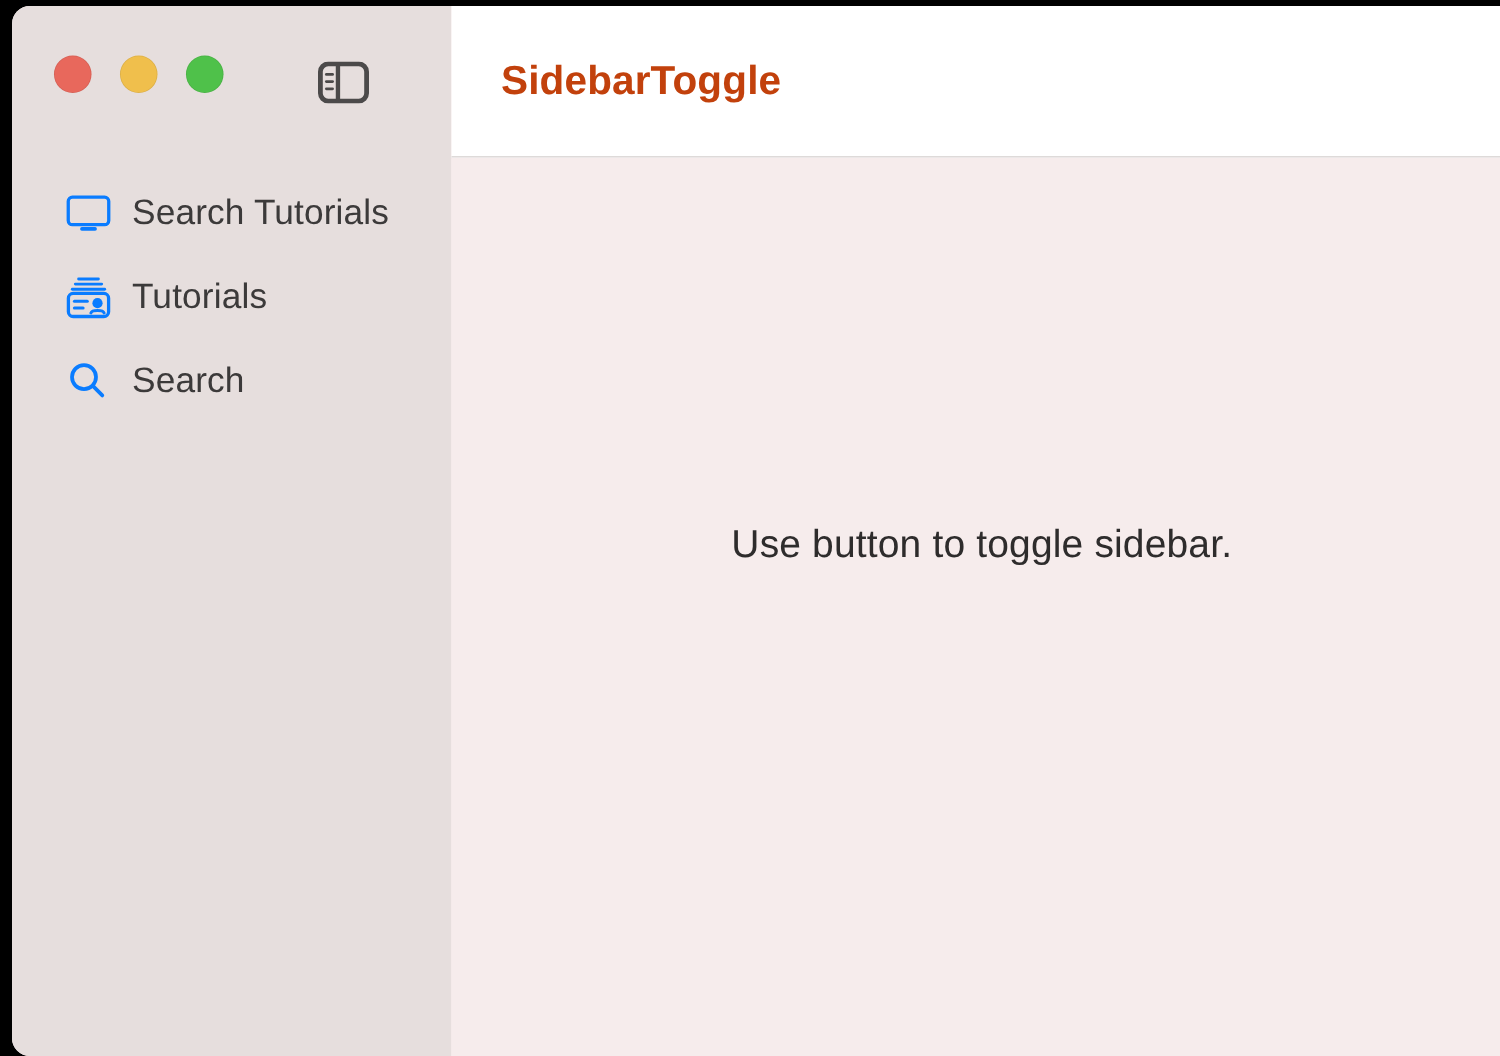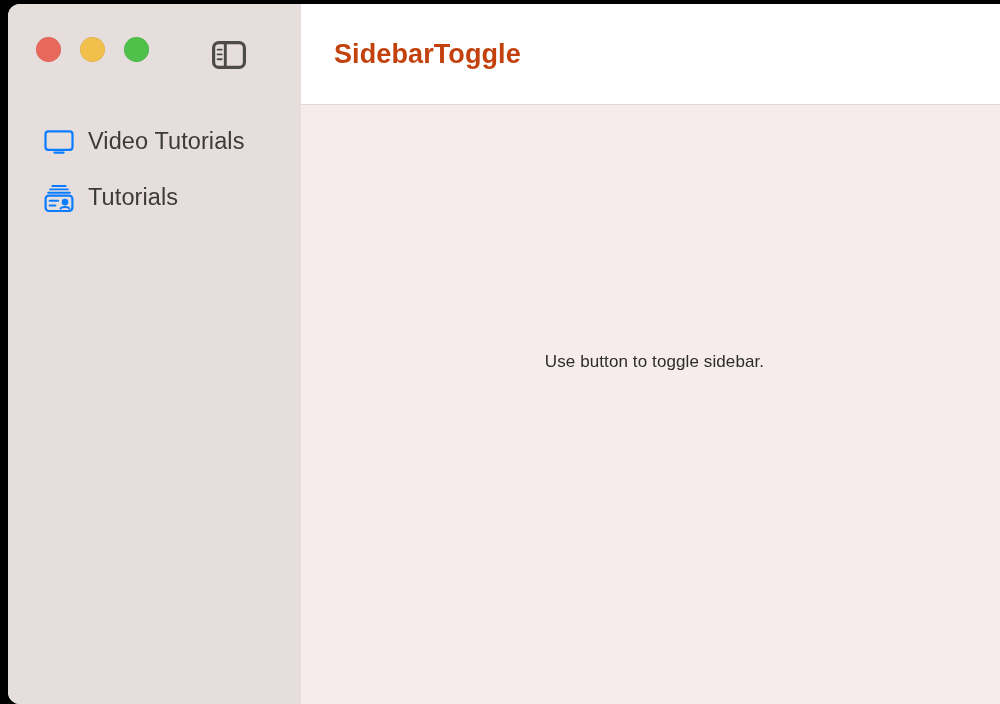--- a/index.html
+++ b/index.html
@@ -137,21 +137,21 @@
     left: 0;
     top: 102px;
     right: 0;
     bottom: 0;
     background: #f6ecec;
     display: flex;
     align-items: center;
     justify-content: center;
   }
   #content-message {
-    font-size: 17px;
+    font-size: 26px;
     color: #2e2c2c;
     margin-top: -86px;
     white-space: nowrap;
     letter-spacing: 0.1px;
     text-align: right;
   }
 </style>
 </head>
 <body>
 
@@ -181,39 +181,48 @@
 
 
 
       <li class="sidebar-item">
         <span class="sidebar-item-icon">
           <svg width="30" height="26" viewBox="0 0 30 26" fill="none">
             <rect x="1.5" y="2.4" width="27" height="18.4" rx="2.8" ry="2.8" stroke="#0a7cff" stroke-width="2.2" fill="none"></rect>
             <line x1="10.6" y1="23.6" x2="19.4" y2="23.6" stroke="#0a7cff" stroke-width="2.4" stroke-linecap="round"></line>
           </svg>
         </span>
-        <span class="sidebar-item-label">Video Tutorials</span>
+        <span class="sidebar-item-label">Search Tutorials</span>
       </li>
 
       <li class="sidebar-item">
         <span class="sidebar-item-icon">
           <svg width="30" height="30" viewBox="0 0 30 30" fill="none">
             <line x1="8.4" y1="3.0" x2="21.6" y2="3.0" stroke="#0a7cff" stroke-width="1.9" stroke-linecap="round"></line>
             <line x1="6.2" y1="6.4" x2="23.8" y2="6.4" stroke="#0a7cff" stroke-width="1.9" stroke-linecap="round"></line>
             <line x1="4.2" y1="9.8" x2="25.8" y2="9.8" stroke="#0a7cff" stroke-width="1.9" stroke-linecap="round"></line>
             <rect x="1.6" y="12.6" width="26.8" height="15.4" rx="3.2" ry="3.2" stroke="#0a7cff" stroke-width="2.2" fill="none"></rect>
             <line x1="5.6" y1="17.8" x2="14.2" y2="17.8" stroke="#0a7cff" stroke-width="2.0" stroke-linecap="round"></line>
             <line x1="5.6" y1="22.4" x2="11.4" y2="22.4" stroke="#0a7cff" stroke-width="2.0" stroke-linecap="round"></line>
             <circle cx="21.0" cy="19.1" r="3.4" fill="#0a7cff"></circle>
             <path d="M16.6 25.6 C17.4 23.4 24.6 23.4 25.4 25.6" stroke="#0a7cff" stroke-width="2.0" fill="none" stroke-linecap="round"></path>
           </svg>
         </span>
         <span class="sidebar-item-label">Tutorials</span>
       </li>
 
+      <li class="sidebar-item">
+        <span class="sidebar-item-icon">
+          <svg width="28" height="28" viewBox="0 0 28 28" fill="none">
+            <circle cx="12.0" cy="11.4" r="8.0" stroke="#0a7cff" stroke-width="2.5" fill="none"></circle>
+            <line x1="17.9" y1="17.3" x2="24.2" y2="23.6" stroke="#0a7cff" stroke-width="2.5" stroke-linecap="round"></line>
+          </svg>
+        </span>
+        <span class="sidebar-item-label">Search</span>
+      </li>
 
     </ul>
   </div>
 
   <div id="main-area">
 
     <div id="toolbar">
       <div id="page-title">SidebarToggle</div>
     </div>
 

